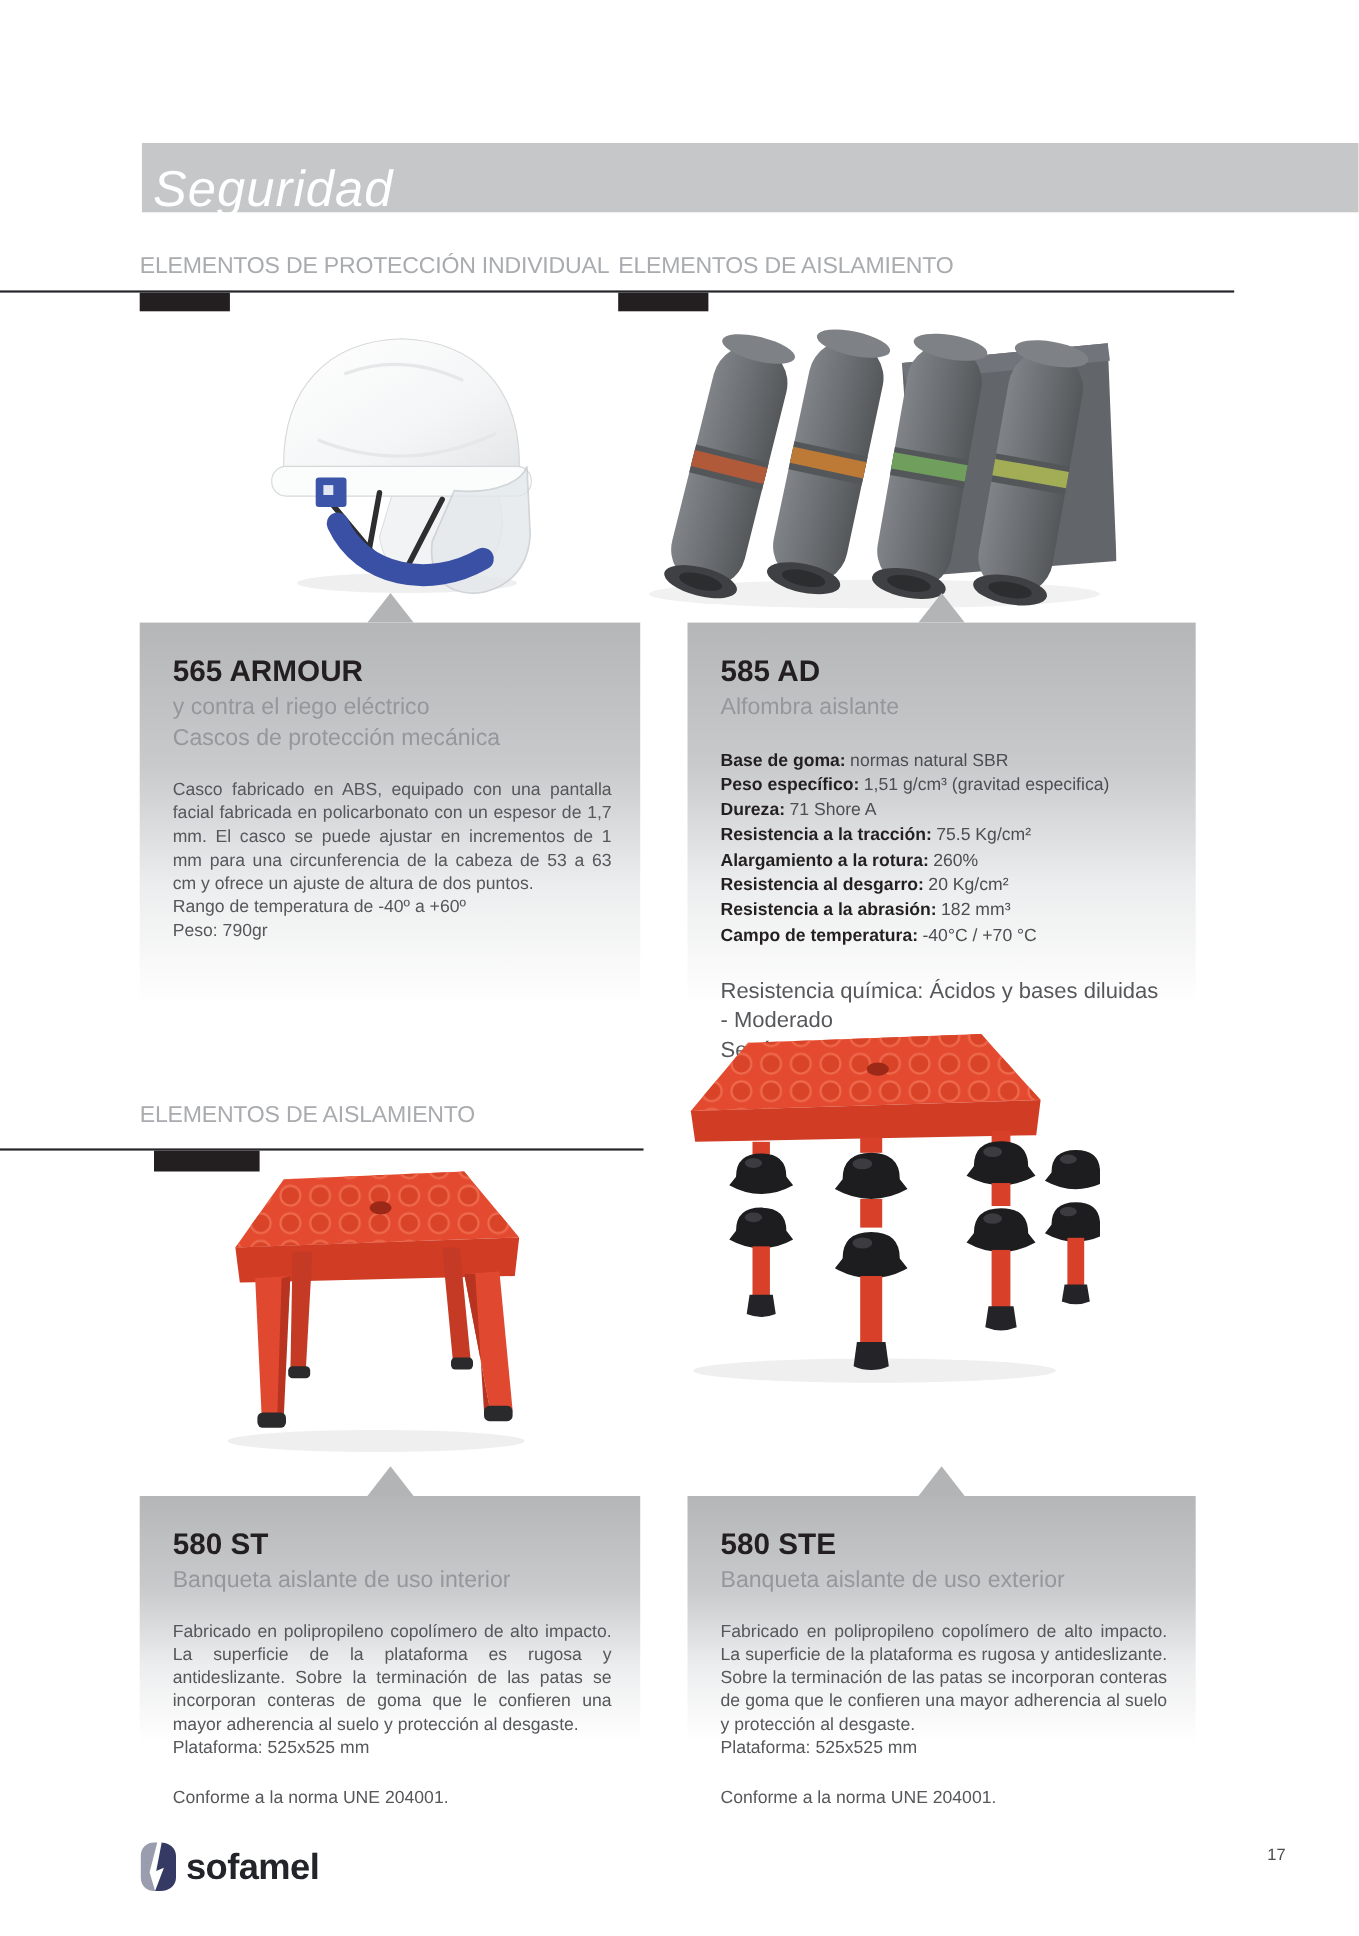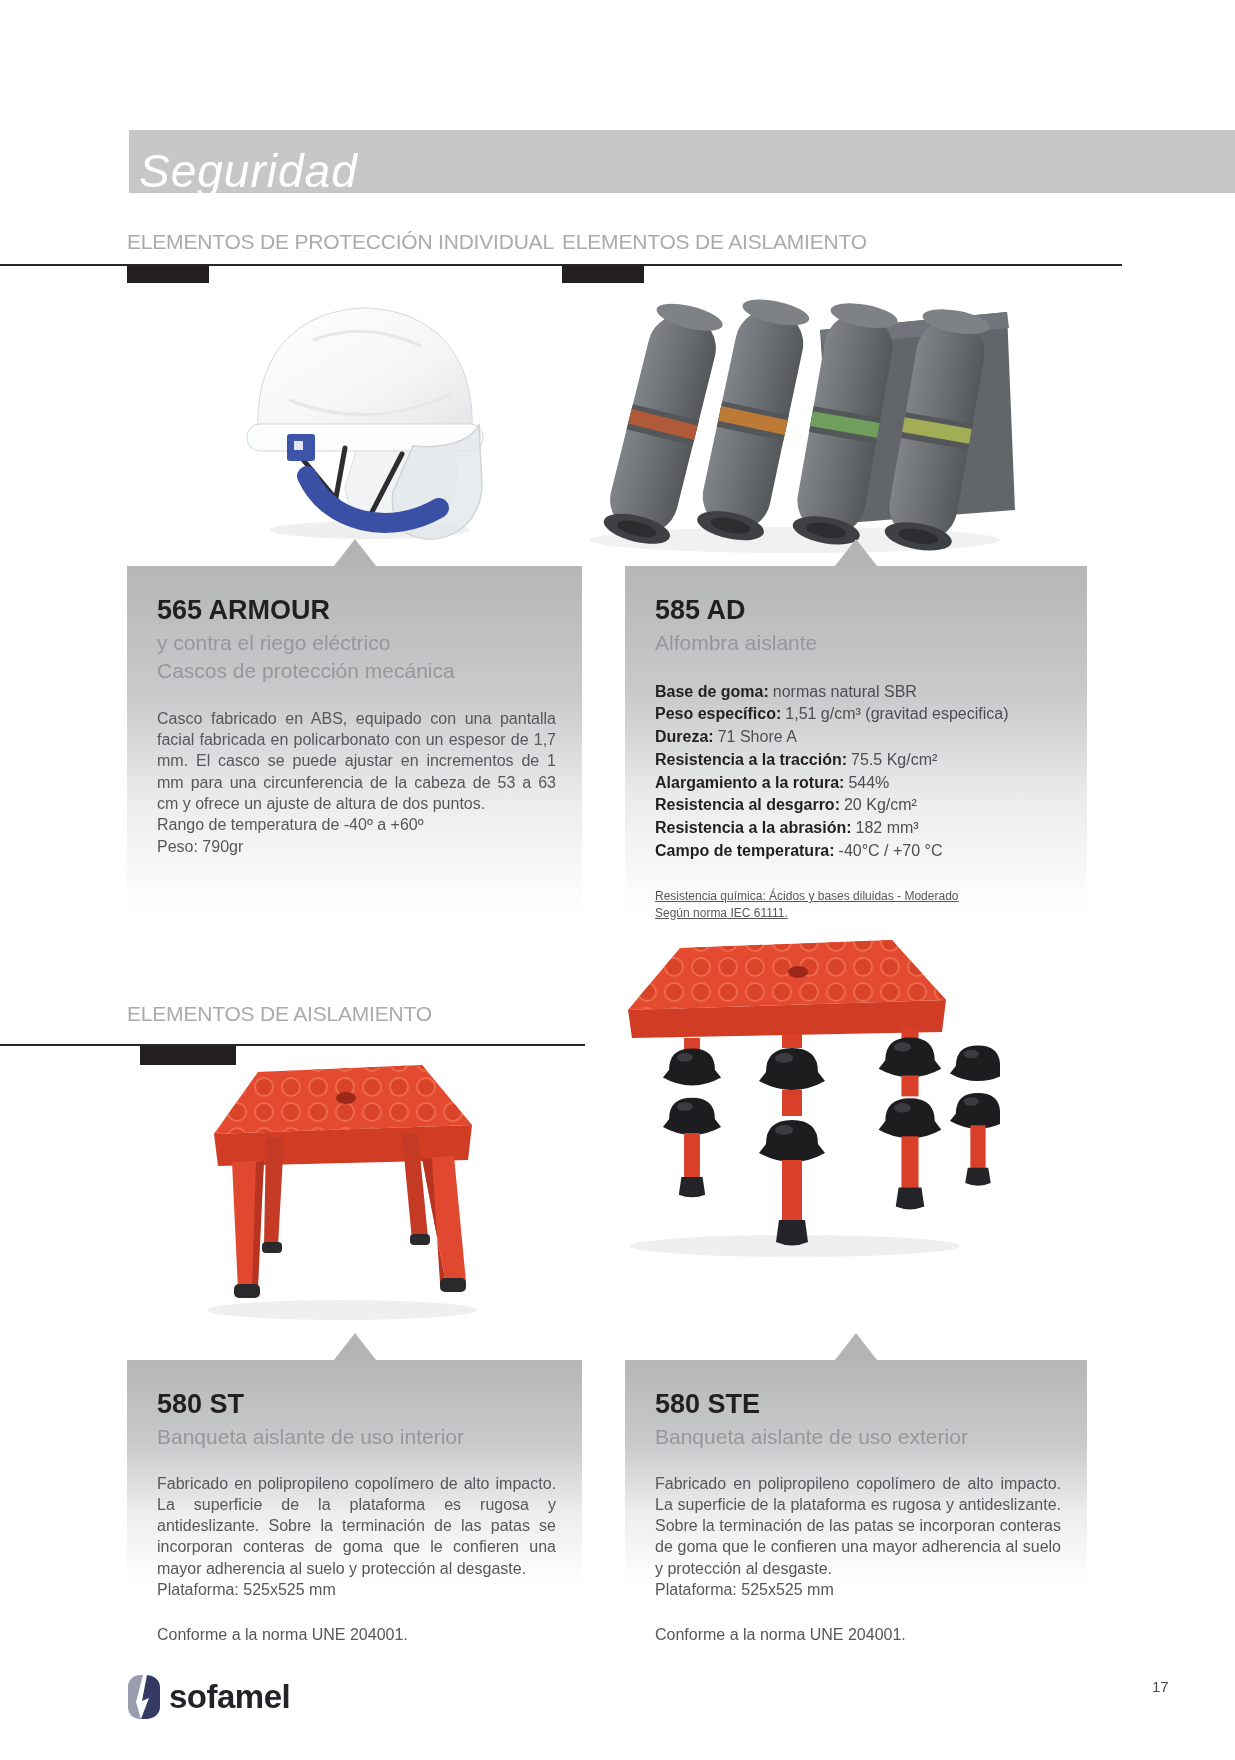--- a/index.html
+++ b/index.html
@@ -39,21 +39,21 @@
   .prod-subtitle{font-size:21px;color:#95979a;line-height:1.3;margin-top:5px;font-weight:300;}
   .prod-body{
     font-size:16px;color:#56575a;line-height:1.33;margin-top:24px;
     text-align:justify;
   }
   .prod-line{font-size:16px;color:#56575a;line-height:1.33;}
   .prod-norms{font-size:16px;color:#56575a;line-height:1.33;margin-top:26px;text-align:justify;}
   .spec-list{margin-top:24px;font-size:16px;line-height:1.42;}
   .spec-label{font-weight:bold;color:#231f20;margin-right:4px;text-align:center;}
   .spec-value{color:#4d4e51;}
-  .spec-note{font-size:12px;color:#56575a;line-height:1.35;margin-top:26px;text-decoration:underline;}
+  .spec-note{font-size:20px;color:#56575a;line-height:1.35;margin-top:26px;}
 
   
   .logo-wrap{left:127px;top:1674px;display:flex;align-items:center;gap:8px;}
   .logo-text{font-size:33px;font-weight:bold;color:#22242a;letter-spacing:-0.5px;}
   .page-num{left:1152px;top:1678px;font-size:15px;color:#4a4b4d;}
 </style>
 </head>
 <body>
 
 <div class="abs title-band">
@@ -150,21 +150,21 @@
 
 <div class="abs card" style="left:625px;top:566px;width:462px;height:435px;">
   <div class="pointer"></div>
   <div class="prod-title">585 AD</div>
   <div class="prod-subtitle">Alfombra aislante</div>
   <div class="spec-list">
     <div><span class="spec-label">Base de goma:</span><span class="spec-value">normas natural SBR</span></div>
     <div><span class="spec-label">Peso específico:</span><span class="spec-value">1,51 g/cm³ (gravitad especifica)</span></div>
     <div><span class="spec-label">Dureza:</span><span class="spec-value">71 Shore A</span></div>
     <div><span class="spec-label">Resistencia a la tracción:</span><span class="spec-value">75.5 Kg/cm²</span></div>
-    <div><span class="spec-label">Alargamiento a la rotura:</span><span class="spec-value">544%</span></div>
+    <div><span class="spec-label">Alargamiento a la rotura:</span><span class="spec-value">260%</span></div>
     <div><span class="spec-label">Resistencia al desgarro:</span><span class="spec-value">20 Kg/cm²</span></div>
     <div><span class="spec-label">Resistencia a la abrasión:</span><span class="spec-value">182 mm³</span></div>
     <div><span class="spec-label">Campo de temperatura:</span><span class="spec-value">-40°C / +70 °C</span></div>
   </div>
   <div class="spec-note">
     <div>Resistencia química: Ácidos y bases diluidas - Moderado</div>
     <div>Según norma IEC 61111.</div>
   </div>
 </div>
 

